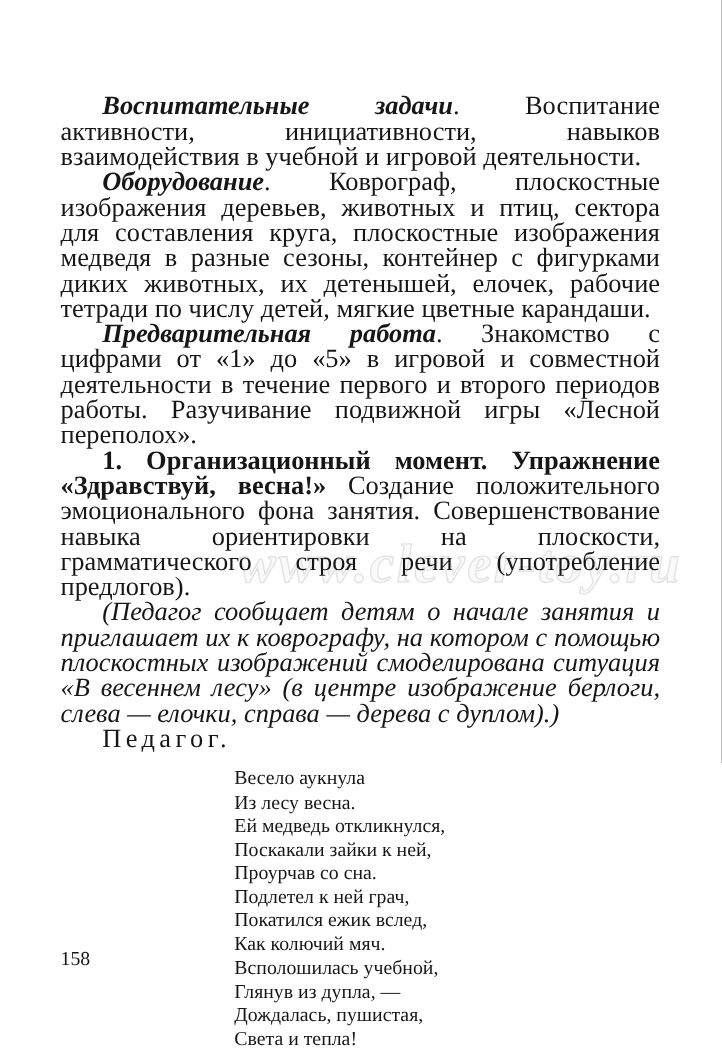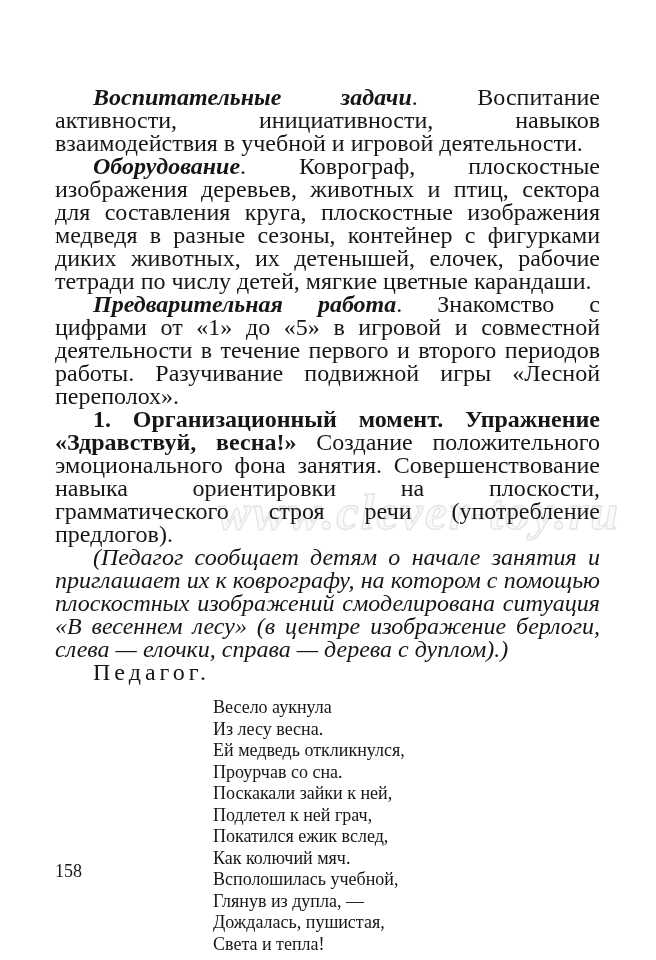--- a/index.html
+++ b/index.html
@@ -100,22 +100,22 @@
     <p class="para"><span class="lead-b">1. Организационный момент. Упражнение «Здравствуй, весна!»</span><span> Создание положительного эмоционального фона занятия. Совершенствование навыка ориентировки на плоскости, грамматического строя речи (употребление предлогов).</span></p>
 
     <p class="para stage">(Педагог сообщает детям о начале занятия и приглашает их к коврографу, на котором с помощью плоскостных изображений смоделирована ситуация «В весеннем лесу» (в центре изображение берлоги, слева — елочки, справа — дерева с дуплом).)</p>
 
     <p class="para"><span class="speaker">Педагог.</span></p>
 
     <div class="poem">
       <div class="poem-line">Весело аукнула</div>
       <div class="poem-line">Из лесу весна.</div>
       <div class="poem-line">Ей медведь откликнулся,</div>
+      <div class="poem-line">Поскакали зайки к ней,</div>
       <div class="poem-line">Проурчав со сна.</div>
-      <div class="poem-line">Поскакали зайки к ней,</div>
       <div class="poem-line">Подлетел к ней грач,</div>
       <div class="poem-line">Покатился ежик вслед,</div>
       <div class="poem-line">Как колючий мяч.</div>
       <div class="poem-line">Всполошилась учебной,</div>
       <div class="poem-line">Глянув из дупла, —</div>
       <div class="poem-line">Дождалась, пушистая,</div>
       <div class="poem-line">Света и тепла!</div>
     </div>
 
   </div>

